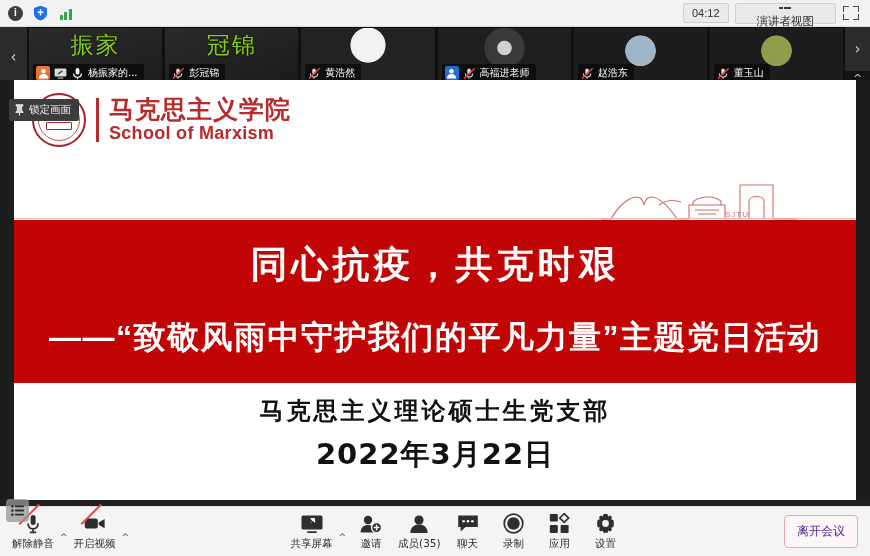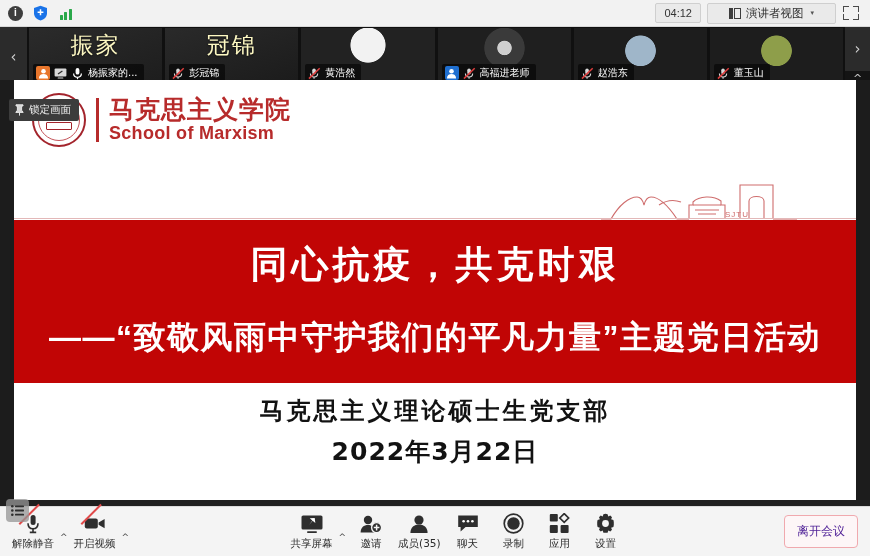--- a/index.html
+++ b/index.html
@@ -53,21 +53,21 @@
     background: #eaeaea;
     border: 1px solid #cfcfcf;
     border-radius: 2px;
     margin-right: 6px;
     font-family: "Liberation Sans", sans-serif;
   }
   .viewbtn {
     display: flex; align-items: center; gap: 5px;
     background: #eaeaea; border: 1px solid #cfcfcf; border-radius: 2px;
     padding: 3px 21px; font-size: 11.5px; color: #303030;
-    height: 21px; margin-right: 6px;
+    height: 21px; margin-right: 6px; flex-direction: column;
   }
   .viewbtn .layout-ic { display: flex; gap: 1px; align-items: stretch; height: 11px; }
   .viewbtn .layout-ic i:first-child { width: 4px; background: #3d3d3d; display: block; }
   .viewbtn .layout-ic i:last-child { width: 7px; border: 1px solid #3d3d3d; display: block; }
   .caret { font-size: 7px; color: #555; margin-left: 2px; }
   .fs-ic {
     width: 18px; height: 18px; position: relative; margin-right: 4px;
   }
   .fs-ic span { position: absolute; width: 6px; height: 6px; }
   .fs-ic span:nth-child(1){ left:1px; top:2px; border-left:1.5px solid #4a4a4a; border-top:1.5px solid #4a4a4a;}
@@ -92,21 +92,21 @@
   .tiles { flex: 1; display: flex; gap: 3px; padding: 1px 2px; overflow: hidden; }
   .tile {
     flex: 1 1 0; position: relative;
     background: #272727; overflow: hidden;
     min-width: 0;
   }
   .tile.active { outline: 2px solid #2f9e5e; outline-offset: -2px; }
   .tile-bg { position: absolute; inset: 0; }
   .bigname {
     position: absolute; left: 0; right: 0; top: 2px;
-    text-align: center; color: #fef9c3;
+    text-align: center; color: #84cc16;
     font-size: 23px; letter-spacing: 2px;
     font-family: "DejaVu Sans", sans-serif;
     text-shadow: 0 1px 2px rgba(0,0,0,.6);
   }
   .tile-foot {
     position: absolute; left: 4px; bottom: 3px;
     display: flex; align-items: center; gap: 4px;
     background: rgba(10,10,10,.85);
     padding: 2px 6px 2px 3px; border-radius: 2px;
     max-width: calc(100% - 8px);
@@ -213,21 +213,21 @@
   }
   .slide-foot {
     position: absolute; left: 0; right: 0; top: 315px;
     text-align: center;
   }
   .foot-org {
     font-size: 24px; color: #121212; letter-spacing: 3px;
     font-family: "DejaVu Serif", serif; font-weight: bold;
   }
   .foot-date {
-    font-size: 25px; color: #121212; letter-spacing: 1px;
+    font-size: 29px; color: #121212; letter-spacing: 1px;
     margin-top: 8px;
     font-family: "DejaVu Sans", sans-serif; font-weight: bold;
   }
 
   .lock-tip {
     position: absolute; left: 9px; top: 99px;
     background: #3c3c3c; color: #f2f2f2;
     font-size: 10.5px; padding: 4px 8px 4px 6px;
     border-radius: 2px;
     display: flex; align-items: center; gap: 5px;

